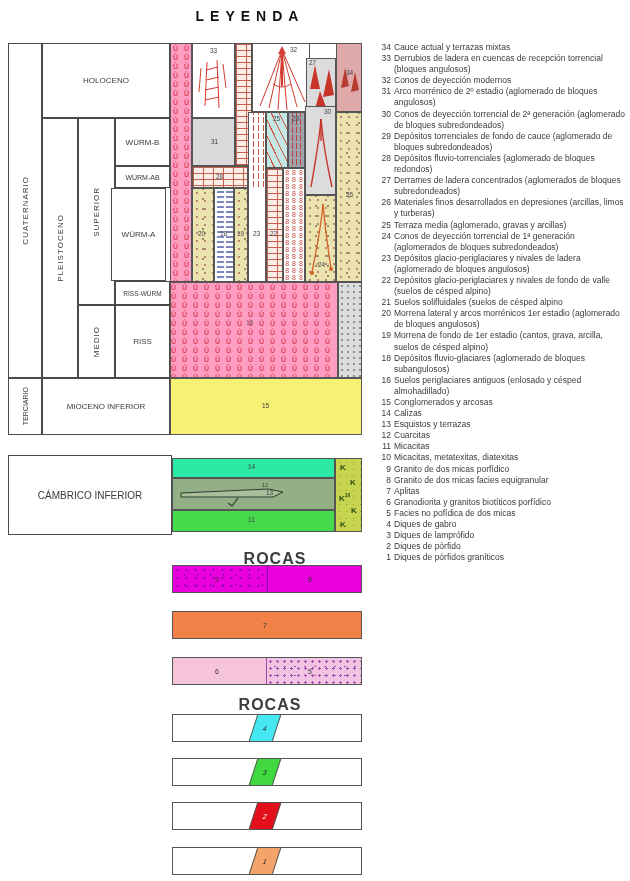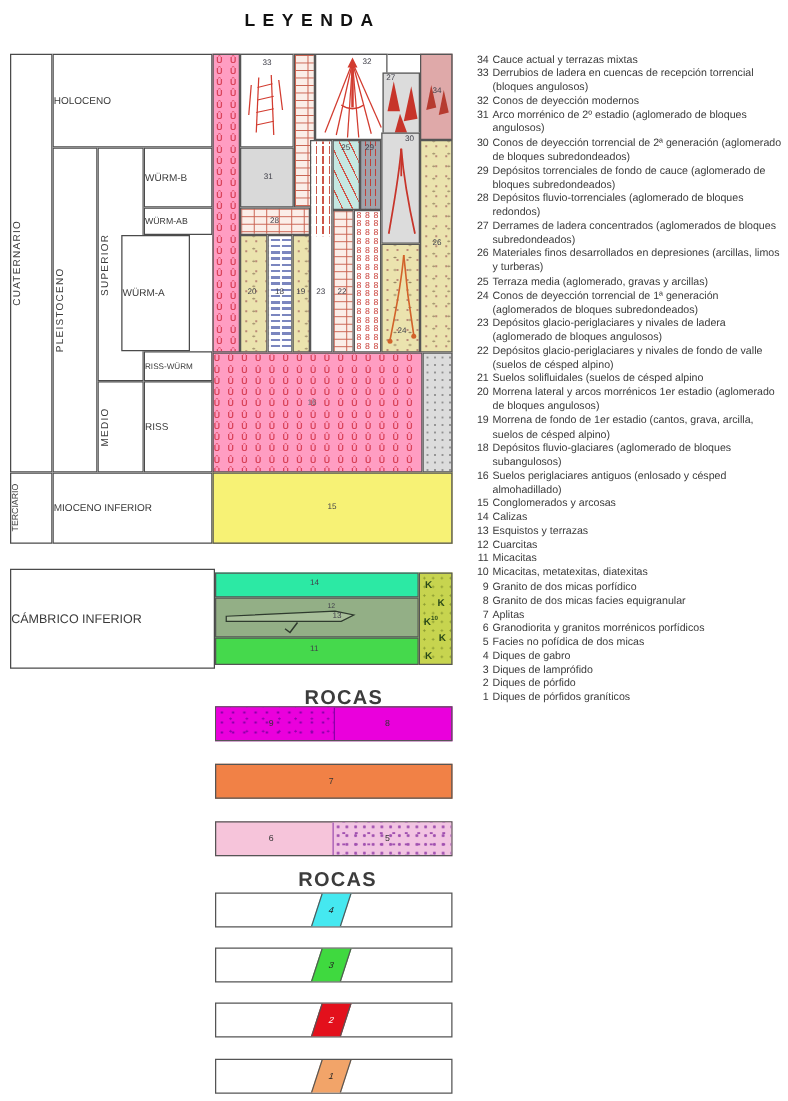--- a/index.html
+++ b/index.html
@@ -2,21 +2,21 @@
 <html><head>
 <meta charset="utf-8">
 <style>
   html,body{margin:0;padding:0;background:#fff;}
   #page{position:relative;width:630px;height:881px;background:#ffffff;overflow:hidden;
         font-family:"Liberation Sans", sans-serif;color:#333;}
   .abs{position:absolute;box-sizing:border-box;}
   #main-title{font-weight:bold;font-size:14px;letter-spacing:6px;color:#111;text-align:center;}
   .sect-title{font-weight:bold;font-size:16px;color:#3c3c3c;text-align:center;letter-spacing:1px;}
   
-  .tcell{border:1px solid #4a4a4a;background:#fff;display:flex;align-items:center;justify-content:flex-start;
+  .tcell{border:1px solid #4a4a4a;background:#fff;display:flex;align-items:center;justify-content:center;
          font-size:8px;color:#3a3a3a;text-align:center;}
   .vtext{writing-mode:vertical-rl;transform:rotate(180deg);letter-spacing:1px;white-space:nowrap;}
   
   .gcell{border:1px solid #555;overflow:hidden;}
   .unum{position:absolute;font-size:6.5px;color:#40404a;line-height:1;z-index:5;}
   .u-pattern{color:#d9435a;font-size:7px;line-height:9px;word-spacing:4px;font-weight:bold;overflow:hidden;}
   .eight-pattern{color:#cc4740;font-size:7px;line-height:7px;word-spacing:1px;overflow:hidden;text-align:center;}
   .brick{background-color:#fbeee8;
     background-image:linear-gradient(#c9614f 1px, transparent 1px),
                      linear-gradient(90deg,#c9614f 1px, transparent 1px);
@@ -84,21 +84,21 @@
     </div>
   <div class="tcell abs" style="left:78px;top:305px;width:37px;height:73px;">
     <span class="vtext">MEDIO</span>
     </div>
   <div class="tcell abs" style="left:115px;top:118px;width:55px;height:48px;">
     <span>WÜRM-B</span>
     </div>
   <div class="tcell abs" style="left:115px;top:166px;width:55px;height:22px;font-size:7px;">
     <span>WÜRM-AB</span>
     </div>
-  <div class="tcell abs" style="left:97px;top:188px;width:55px;height:93px;">
+  <div class="tcell abs" style="left:111px;top:188px;width:55px;height:93px;">
     <span>WÜRM-A</span>
     </div>
   <div class="tcell abs" style="left:115px;top:281px;width:55px;height:24px;font-size:6.5px;">
     <span>RISS-WÜRM</span>
     </div>
   <div class="tcell abs" style="left:42px;top:378px;width:128px;height:57px;">
     <span>MIOCENO INFERIOR</span>
     </div>
   <div class="tcell abs" style="left:115px;top:305px;width:55px;height:73px;">
     <span>RISS</span>
@@ -404,21 +404,21 @@
       <div class="litem">
         <span class="lnum">8</span>
         <span class="ltext">Granito de dos micas facies equigranular</span>
       </div>
       <div class="litem">
         <span class="lnum">7</span>
         <span class="ltext">Aplitas</span>
       </div>
       <div class="litem">
         <span class="lnum">6</span>
-        <span class="ltext">Granodiorita y granitos morrénicos porfídicos</span>
+        <span class="ltext">Granodiorita y granitos biotíticos porfídico</span>
       </div>
       <div class="litem">
         <span class="lnum">5</span>
         <span class="ltext">Facies no pofídica de dos micas</span>
       </div>
       <div class="litem">
         <span class="lnum">4</span>
         <span class="ltext">Diques de gabro</span>
       </div>
       <div class="litem">

